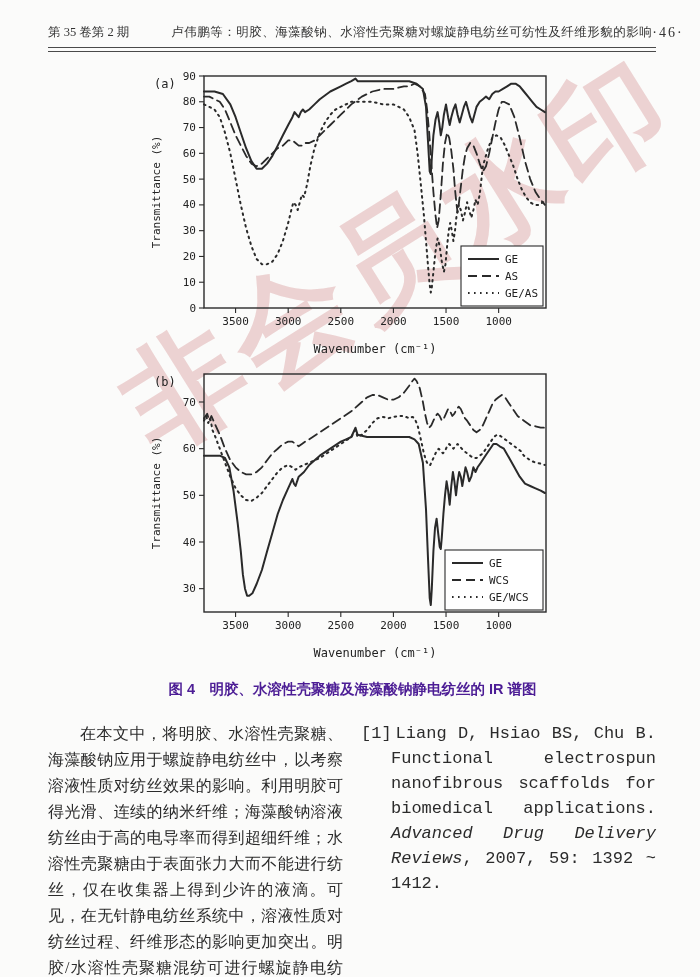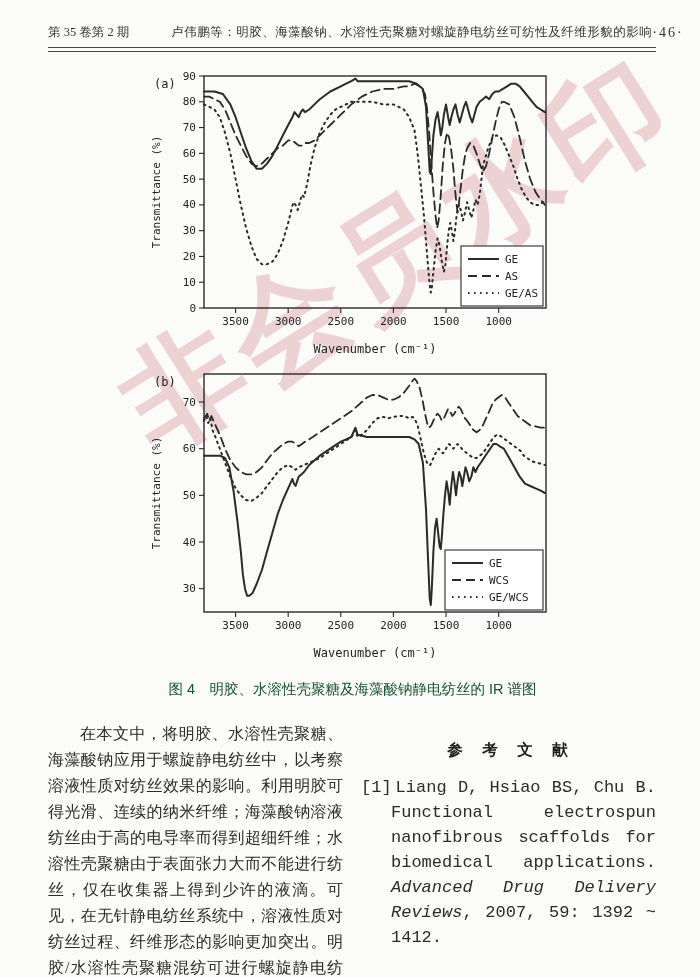--- a/index.html
+++ b/index.html
@@ -29,22 +29,22 @@
   .header .pageno{white-space:nowrap; font-size:14px; letter-spacing:2px;}
   .header-rule{
     margin:6px 44px 0 48px; height:2.5px;
     border-top:1.4px solid #4a4a4a; border-bottom:1.4px solid #4a4a4a;
   }
   
   .figure-block{margin:16px 0 0 146px; width:416px;}
   .chart-holder{display:block;}
   .fig-caption{
     width:609px; margin:12px 0 0 48px; text-align:center;
-    font-family:"Liberation Sans", sans-serif; font-weight:normal;
-    font-size:14.5px; color:#14532d;
+    font-family:"Liberation Sans", sans-serif; font-weight:bold;
+    font-size:14.5px; color:#4c1d95;
   }
   
   .columns{
     display:flex; gap:18px; margin:22px 44px 0 48px;
   }
   .col{flex:1; font-size:16px; line-height:26px; text-align:justify;}
   .sec-heading{
     font-family:"Liberation Sans", sans-serif; font-weight:bold;
     font-size:16.5px; margin:0 0 6px 0; color:#1e1e1e;
   }
@@ -165,21 +165,20 @@
             <text x="343" y="237" text-anchor="start" font-size="11" fill="#232323" font-family="&quot;DejaVu Sans Mono&quot;,&quot;Liberation Mono&quot;,monospace">GE/WCS</text>
           </svg></div>
     </div>
     <div class="fig-caption">图 4　明胶、水溶性壳聚糖及海藻酸钠静电纺丝的 IR 谱图</div>
 
     <div class="columns">
       <div class="col">
         <p class="para-indent">在本文中，将明胶、水溶性壳聚糖、海藻酸钠应用于螺旋静电纺丝中，以考察溶液性质对纺丝效果的影响。利用明胶可得光滑、连续的纳米纤维；海藻酸钠溶液纺丝由于高的电导率而得到超细纤维；水溶性壳聚糖由于表面张力大而不能进行纺丝，仅在收集器上得到少许的液滴。可见，在无针静电纺丝系统中，溶液性质对纺丝过程、纤维形态的影响更加突出。明胶/水溶性壳聚糖混纺可进行螺旋静电纺丝，</p>
       </div>
       <div class="col">
-        <div class="refs-heading">参　考　文　献</div>
         <ul class="ref-list">
           <li class="ref-item"><span class="ref-label">[1]</span><span>Liang D, Hsiao BS, Chu B. Functional electrospun nanofibrous scaffolds for biomedical applications. </span><span class="journal-italic">Advanced Drug Delivery Reviews</span><span>, 2007, 59: 1392 ~ 1412.</span></li>
 
         </ul>
       </div>
     </div>
 
   </div>
 </div>
 

